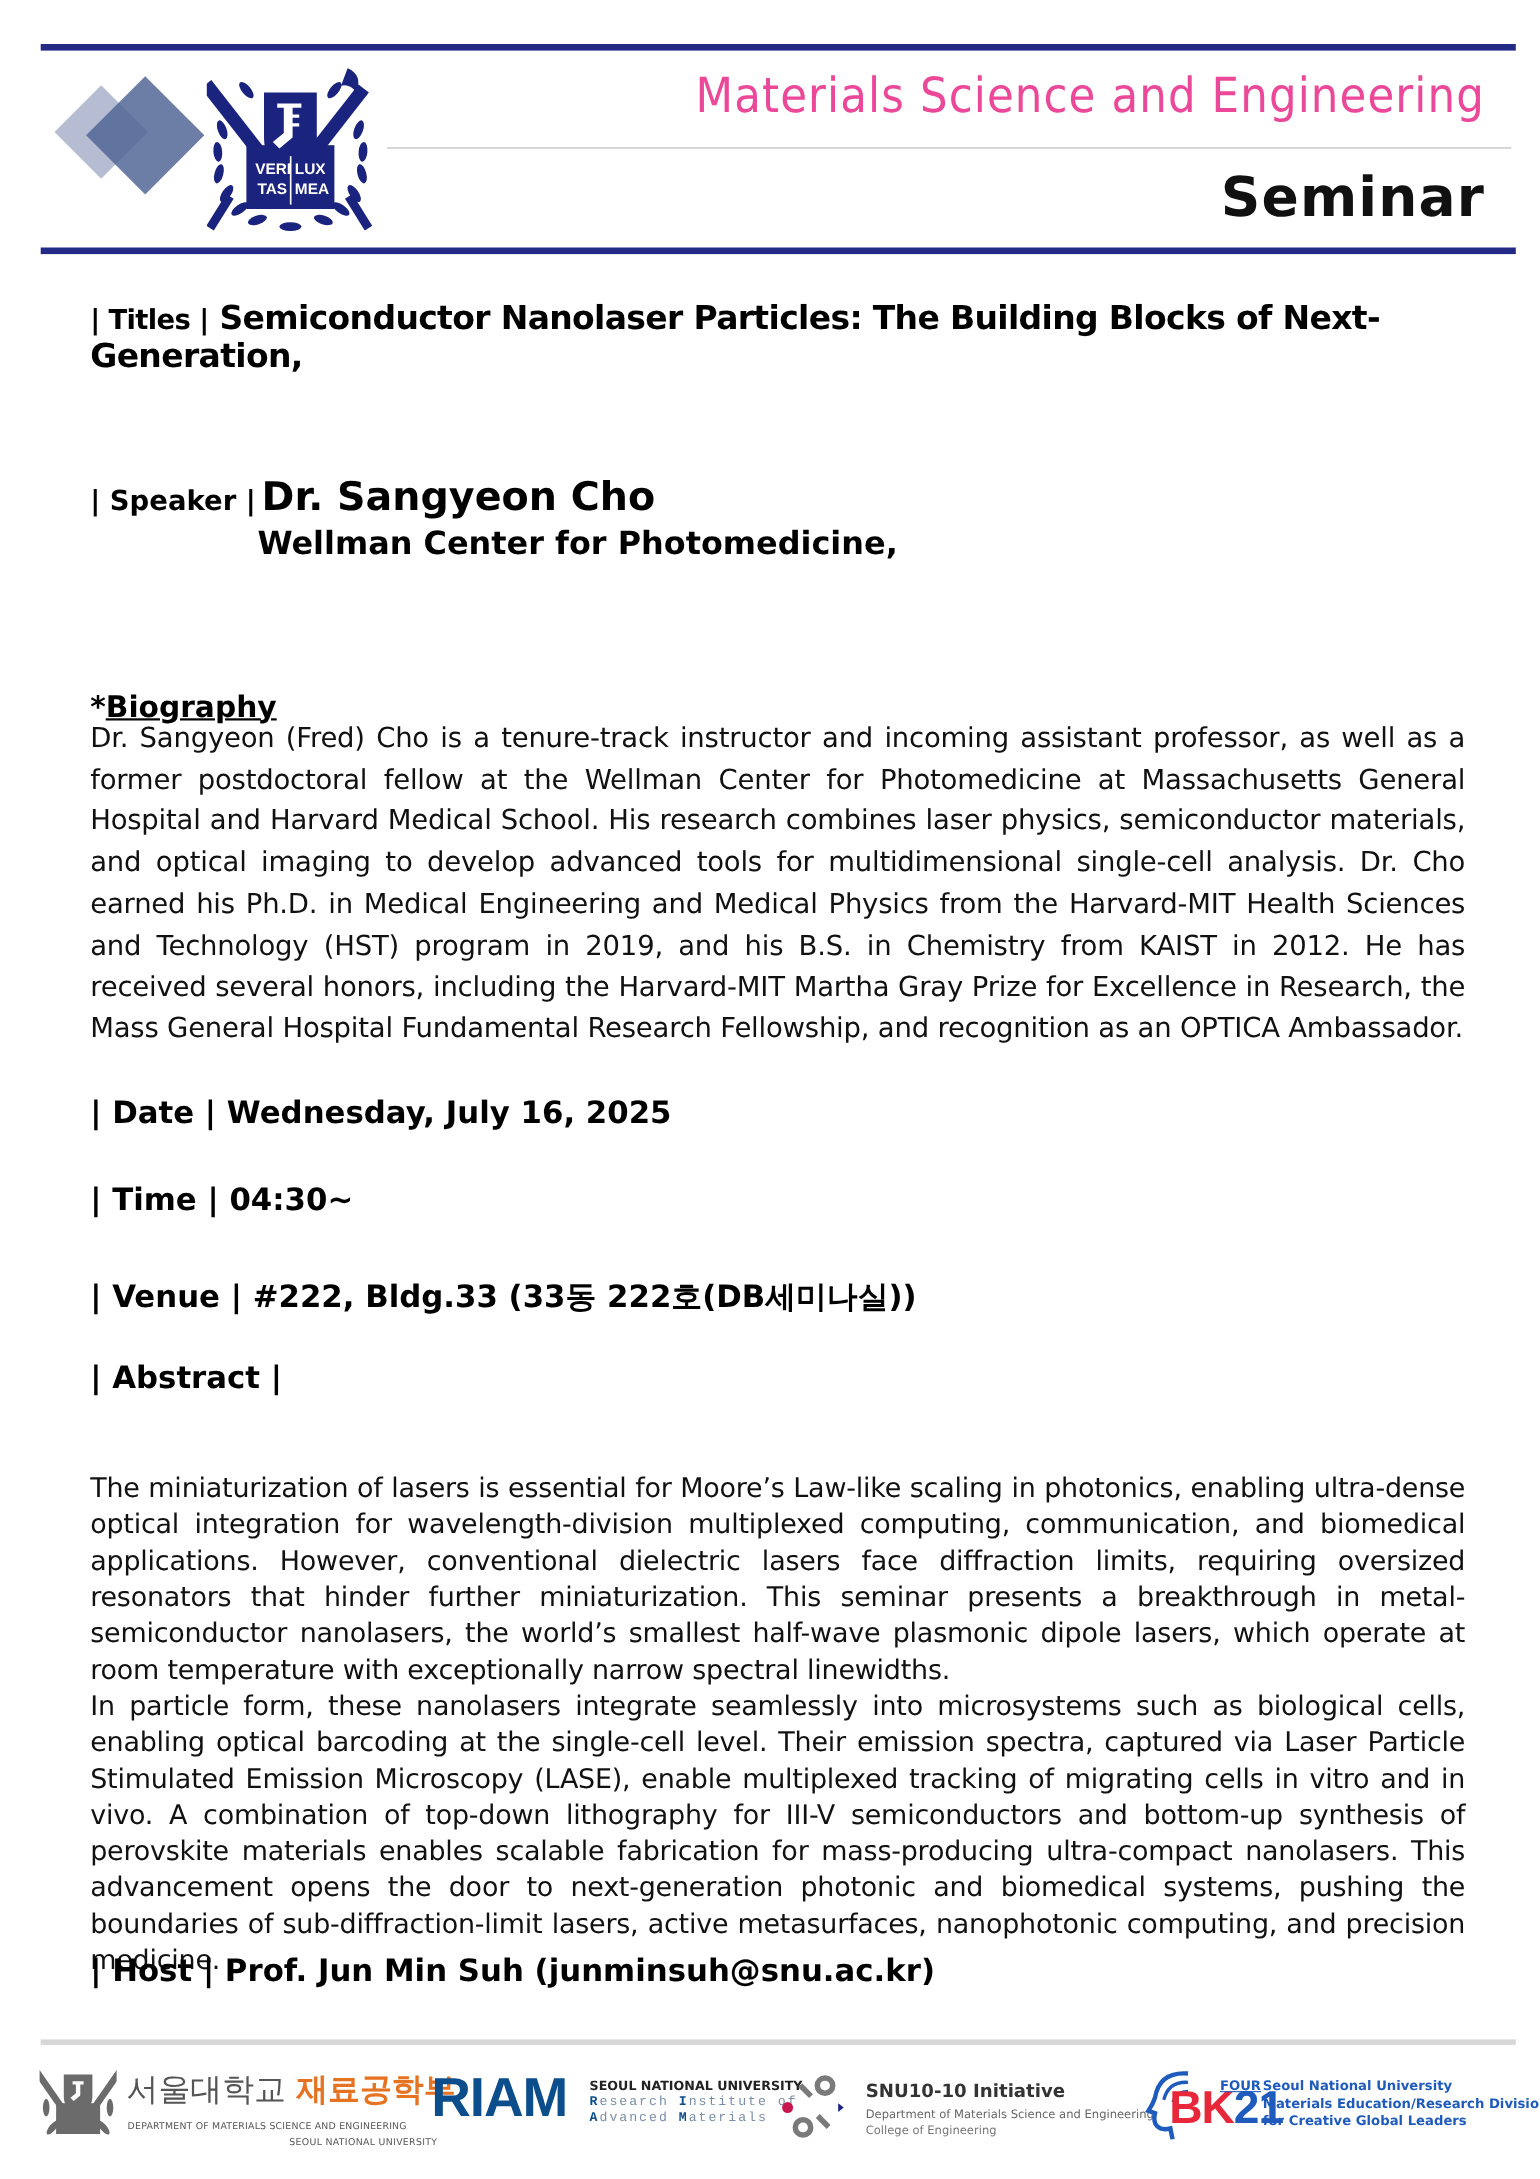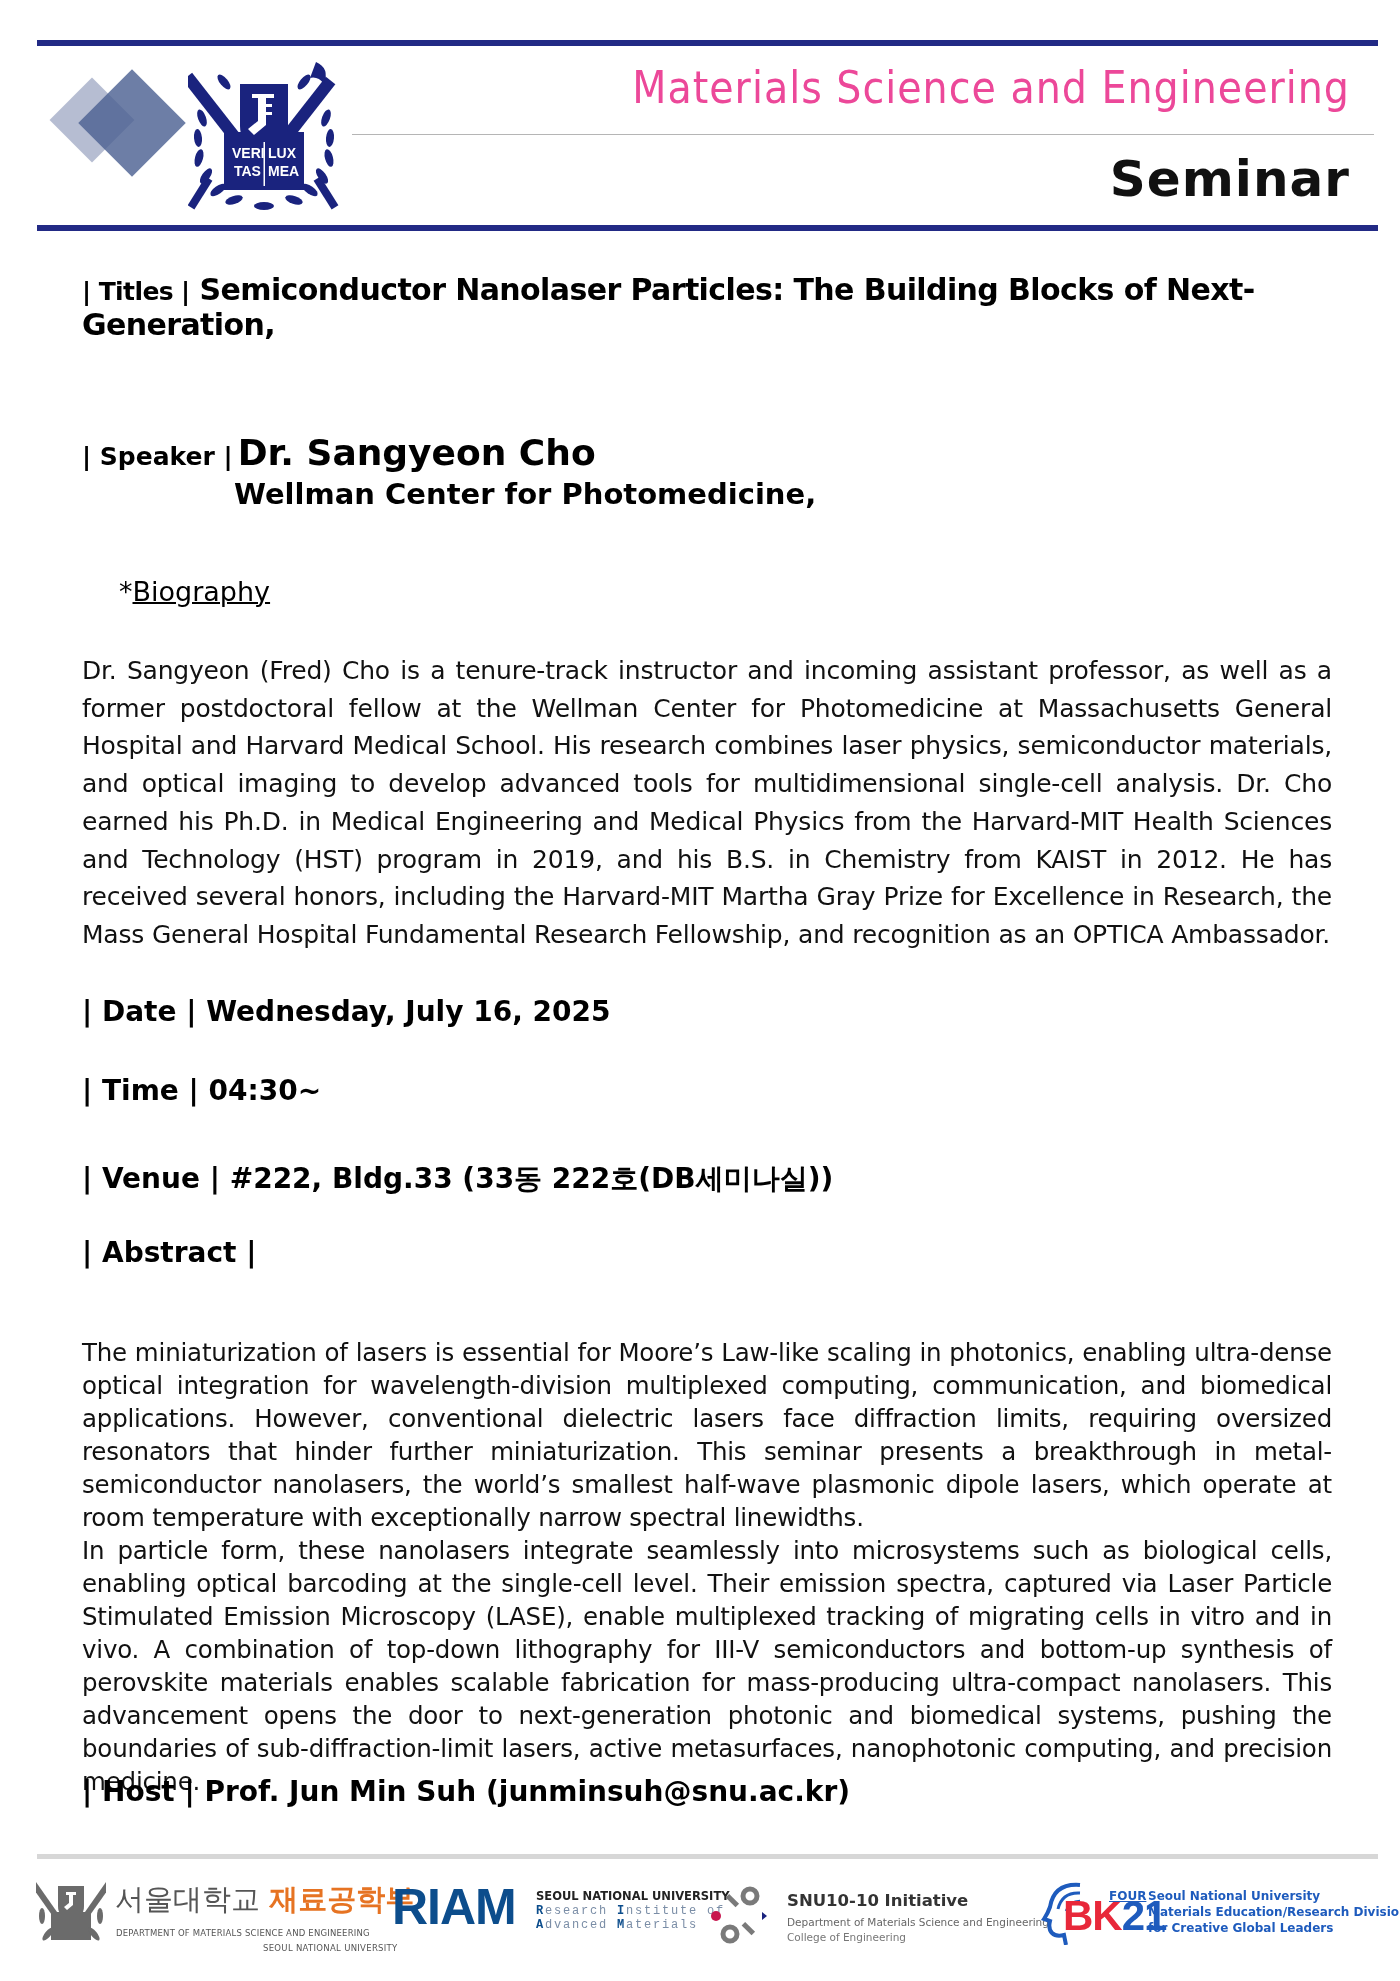--- a/index.html
+++ b/index.html
@@ -20,21 +20,21 @@
 
   
   .content { position: absolute; left: 82px; width: 1250px; }
   .lbl-small { font-size: 25px; font-weight: bold; }
   .title-row { top: 272px; }
   .title-row .t1 { font-size: 30px; font-weight: bold; letter-spacing: -0.6px; }
   .title-row .t2 { font-size: 30px; font-weight: bold; margin-left: 114px; margin-top: 14px; letter-spacing: -0.3px; }
   .speaker-row { top: 432px; }
   .speaker-name { font-size: 36px; font-weight: bold; }
   .affil { font-size: 29px; font-weight: bold; margin-left: 152px; line-height: 42px; }
-  .bio-head { top: 576px; font-size: 27px; font-weight: normal; margin-left: 37px; }
+  .bio-head { top: 628px; font-size: 27px; font-weight: bold; }
   .bio-head u { text-decoration: underline; text-decoration-thickness: 2px; }
   .para { font-size: 25px; line-height: 37.7px; text-align: justify; text-align-last: left; color: #111; letter-spacing: -0.2px; }
   .bio { top: 652px; width: 1250px; }
   .info { font-size: 28px; font-weight: bold; }
   .date { top: 995px; }
   .time { top: 1074px; }
   .venue { top: 1160px; }
   .abstract-head { top: 1236px; font-size: 28px; font-weight: bold; }
   .abstract { top: 1336px; line-height: 33px; font-size: 24.5px; }
   .host { top: 1775px; font-size: 28px; font-weight: bold; }

